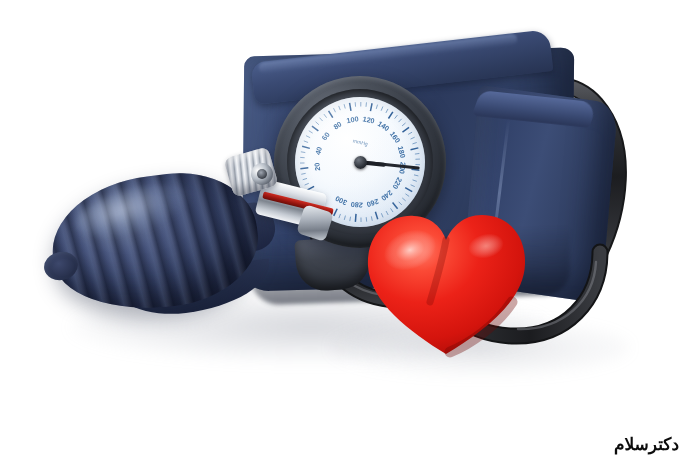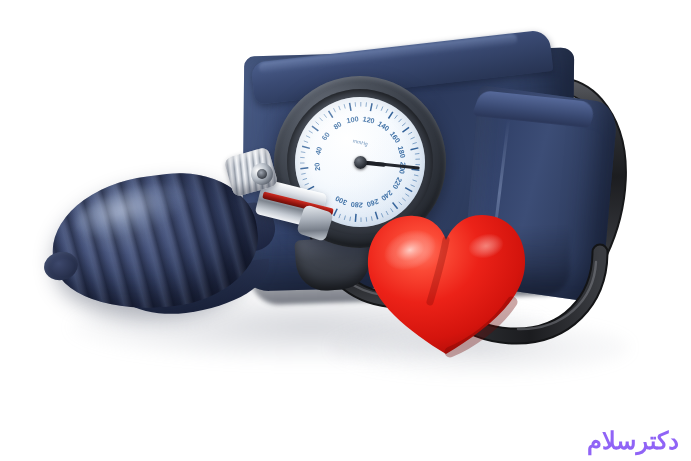--- a/index.html
+++ b/index.html
@@ -330,23 +330,23 @@
   .watermark {
     position: absolute;
     right: 12px; bottom: 8px;
     display: flex;
     align-items: center;
     gap: 2px;
     opacity: 0.95;
   }
   .wm-text {
     font-family: Liberation Serif, serif;
-    font-size: 24px;
+    font-size: 17px;
     font-weight: 700;
-    color: #8b5cf6;
+    color: #000000;
     letter-spacing: 0px;
     direction: rtl;
     line-height: 1;
   }
 </style>
 </head>
 <body>
 
 <div id="stage">
 

